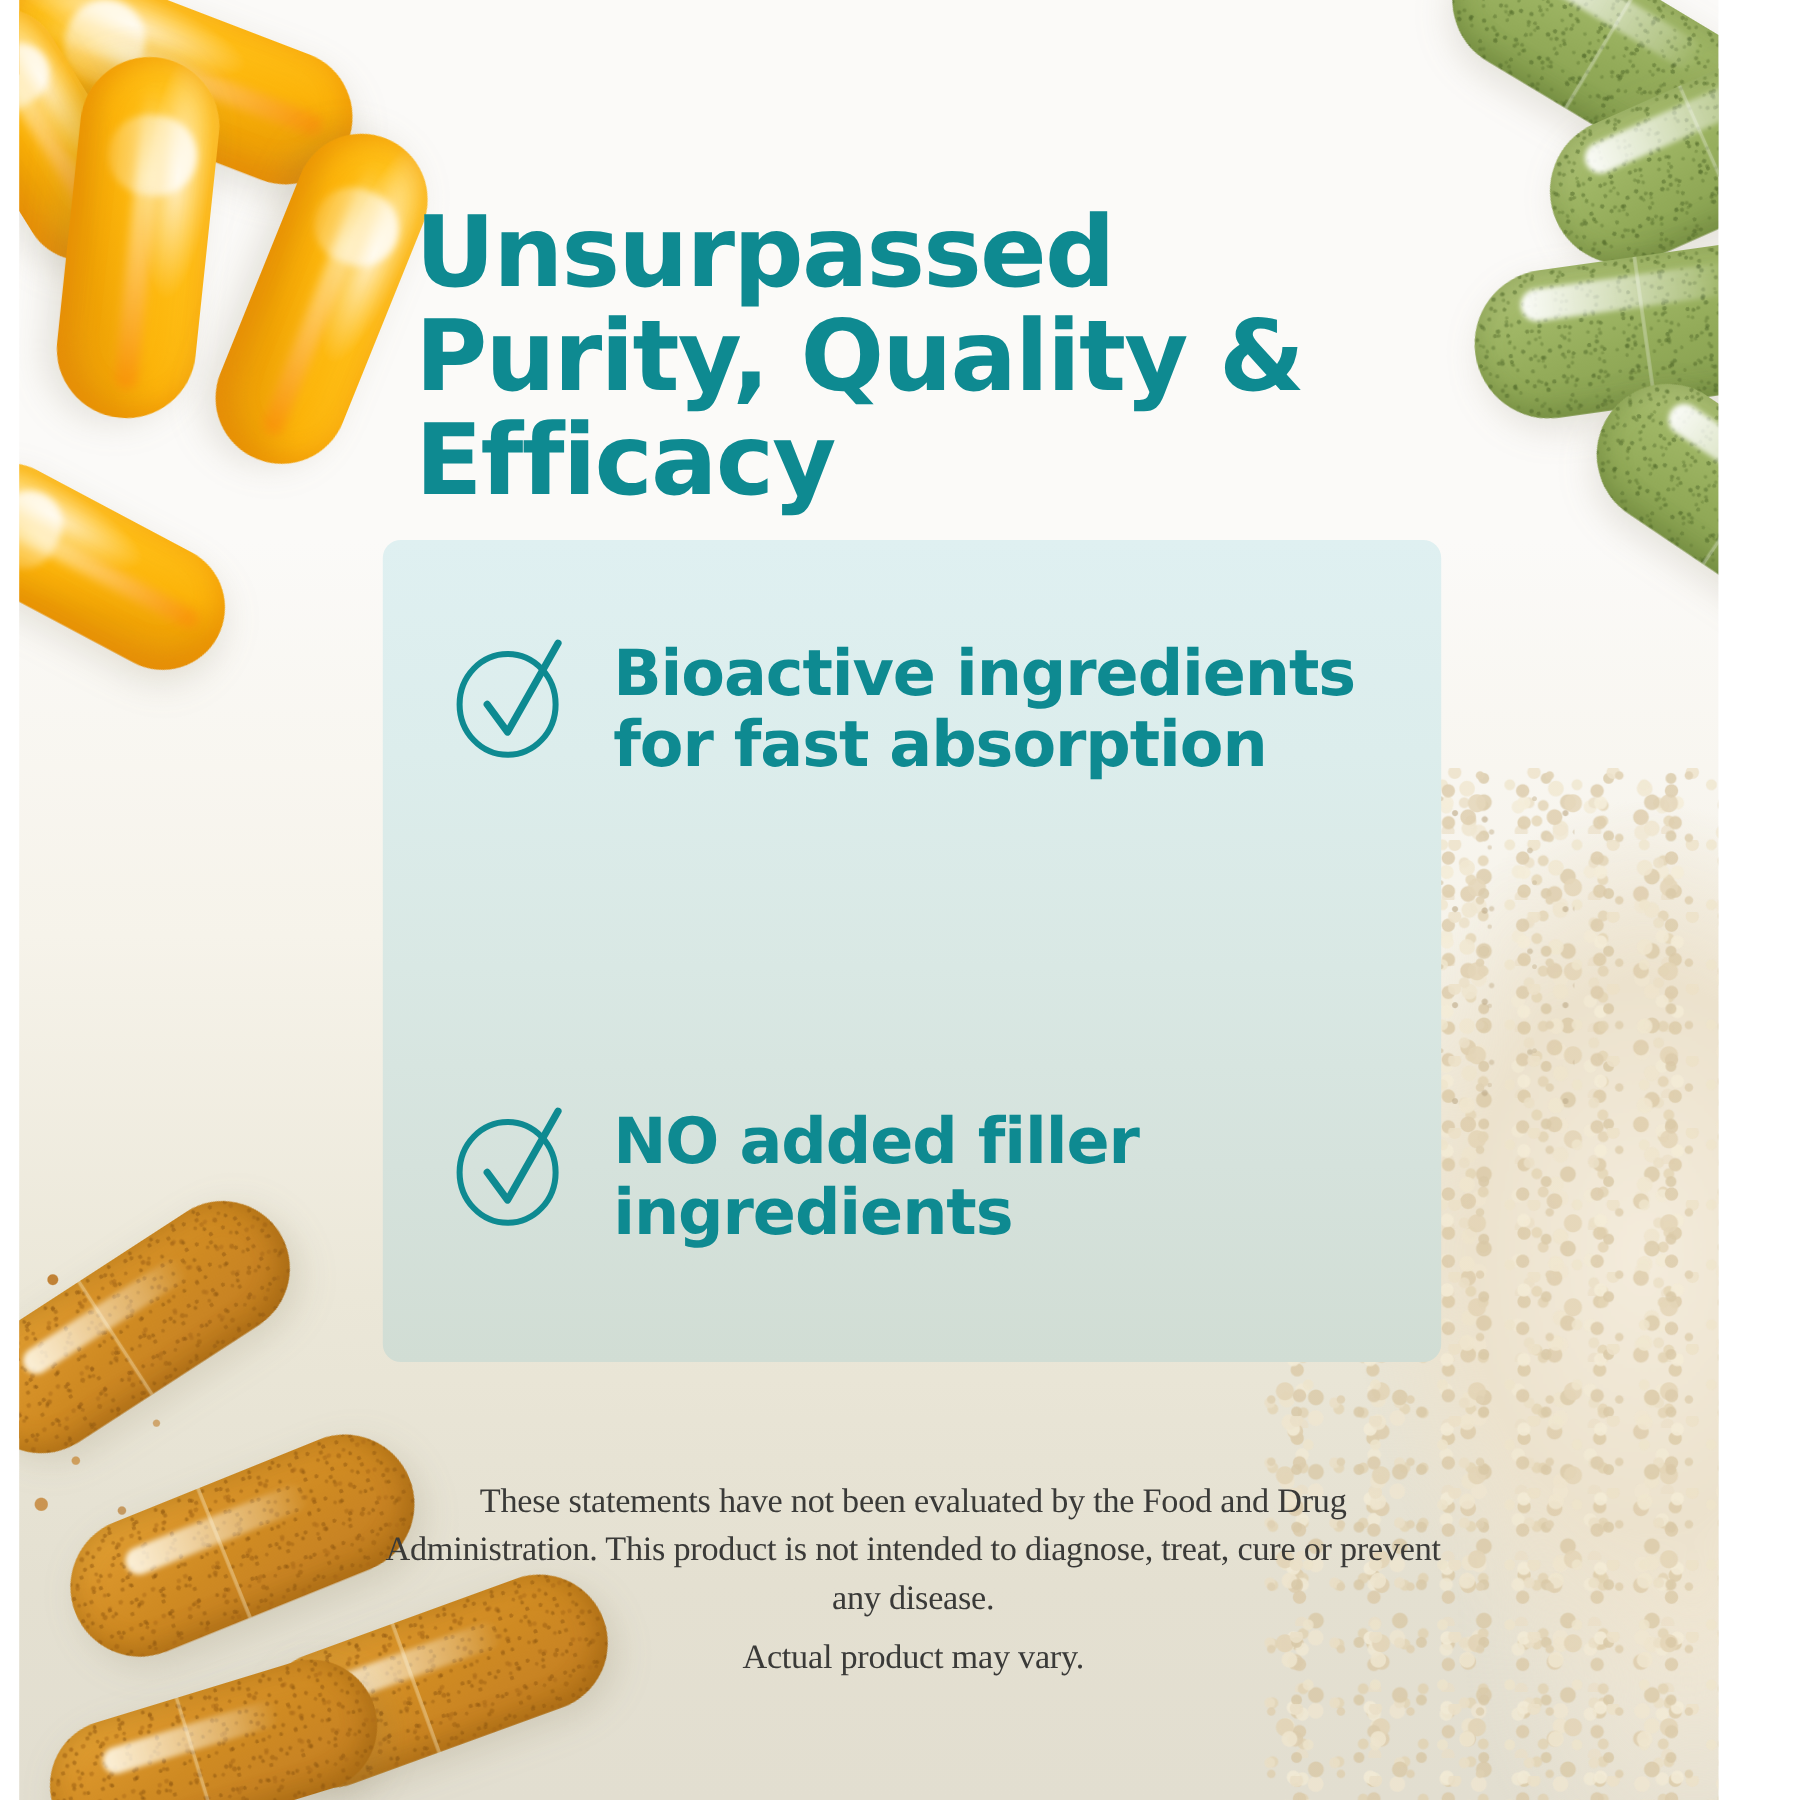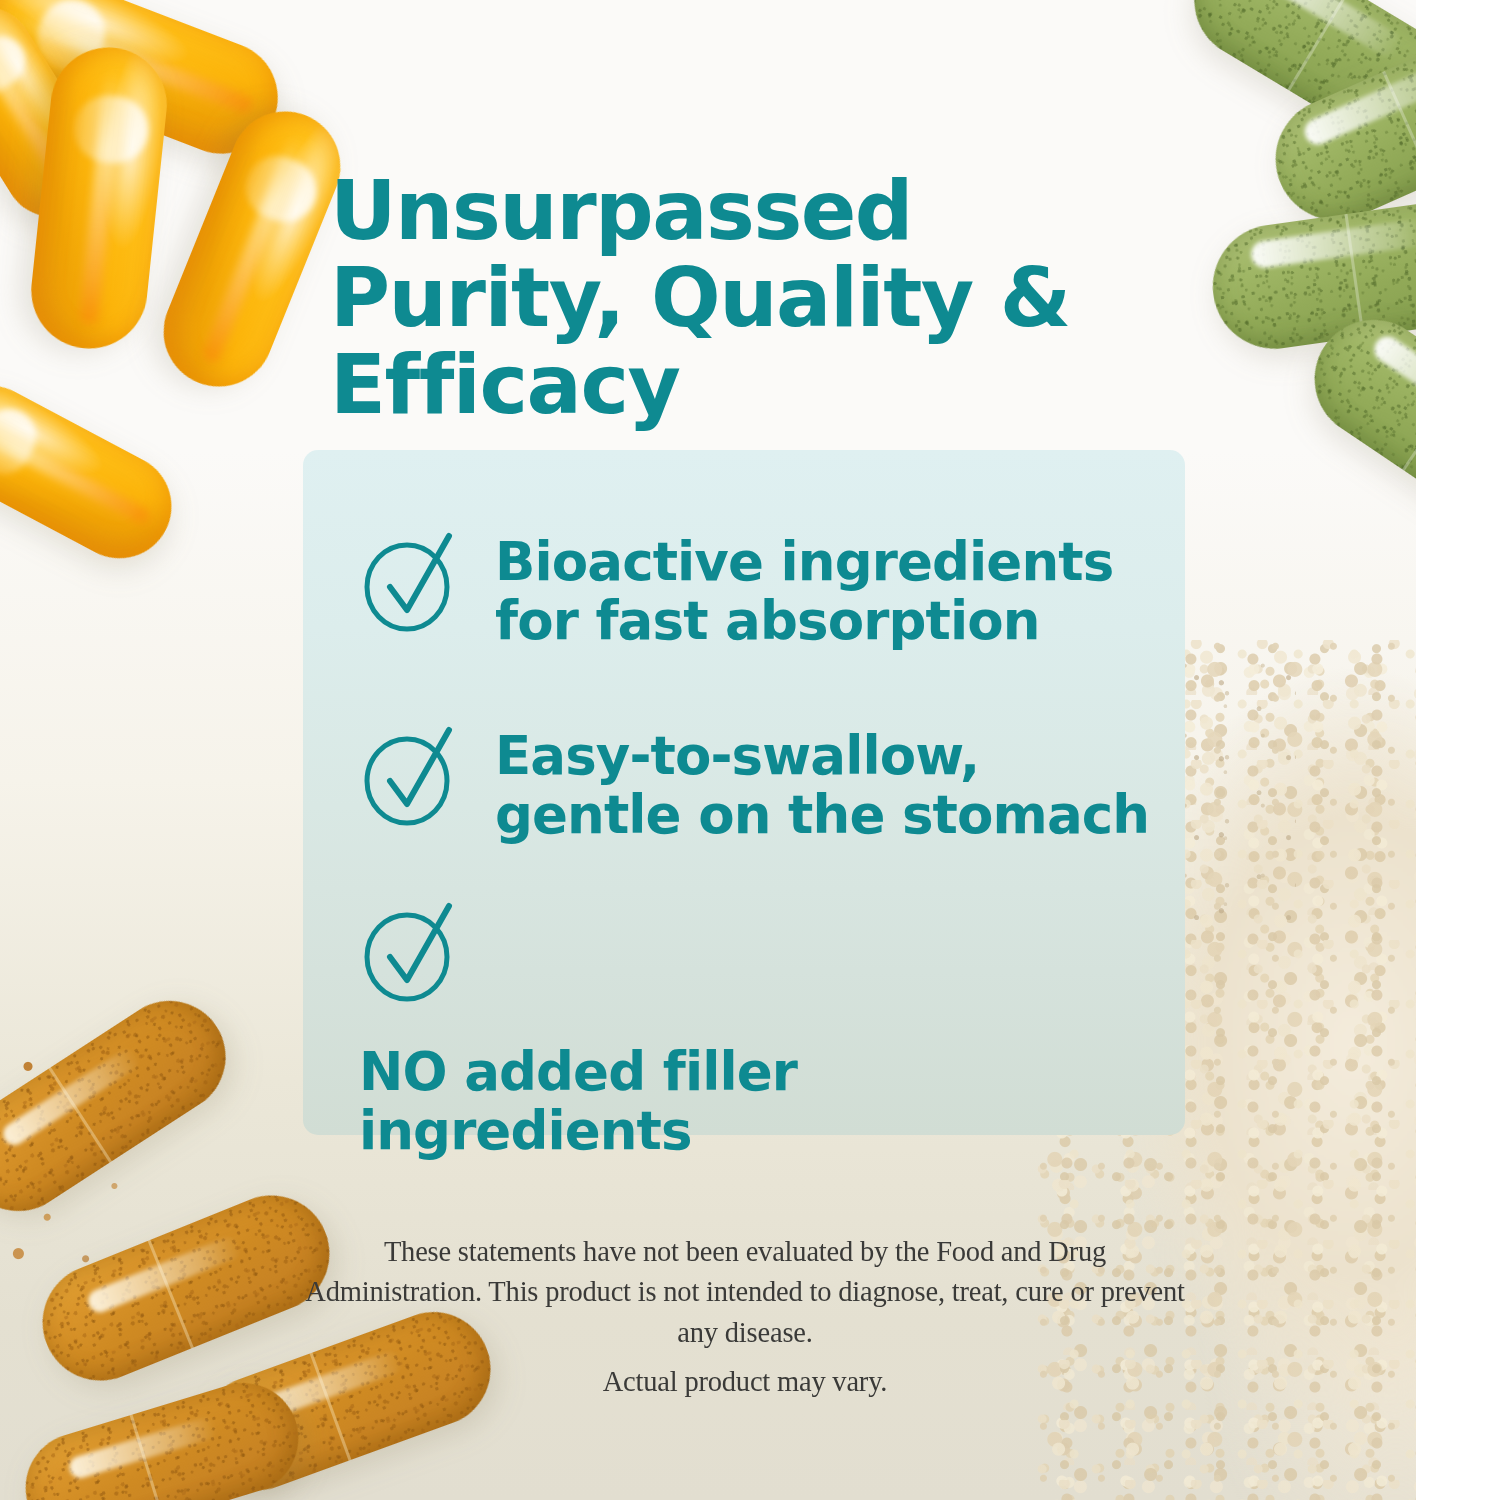--- a/index.html
+++ b/index.html
@@ -19,20 +19,21 @@
     width: 1416px;
     height: 1500px;
     background: linear-gradient(180deg,
         #fbfaf8 0%,
         #fbfaf8 30%,
         #f6f3ea 52%,
         #ebe7d8 72%,
         #e4e0d1 88%,
         #e2ded0 100%);
     overflow: hidden;
+    margin-left: 16px;
   }
 
   
   .photo-layer {
     position: absolute;
     inset: 0;
     pointer-events: none;
   }
 
   
@@ -306,21 +307,21 @@
   .benefit-item {
     position: absolute;
     left: 56px;
     display: flex;
     align-items: flex-start;
     gap: 36px;
     width: 800px;
   }
   .benefit-item.i0 { top: 78px; }
   .benefit-item.i1 { top: 272px; }
-  .benefit-item.i2 { top: 448px; flex-direction: column; }
+  .benefit-item.i2 { top: 468px; }
 
   .check-icon {
     flex: 0 0 auto;
     width: 100px;
     height: 100px;
     margin-top: 4px;
   }
   .check-icon svg { display: block; width: 100px; height: 100px; overflow: visible; }
 
   .benefit-text {
@@ -428,30 +429,20 @@
           <span class="check-icon">
             <svg viewBox="0 0 100 100" fill="none" xmlns="http://www.w3.org/2000/svg">
               <ellipse cx="48" cy="55" rx="40" ry="42" stroke="#0e8a91" stroke-width="5"></ellipse>
               <path d="M31 55 L48 78 L90 4" stroke="#0e8a91" stroke-width="6" stroke-linecap="round" stroke-linejoin="round"></path>
             </svg>
           </span>
           <span class="benefit-text">Bioactive ingredients
 for fast absorption</span>
         </li>
 
-        <li class="benefit-item i1">
-          <span class="check-icon">
-            <svg viewBox="0 0 100 100" fill="none" xmlns="http://www.w3.org/2000/svg">
-              <ellipse cx="48" cy="55" rx="40" ry="42" stroke="#0e8a91" stroke-width="5"></ellipse>
-              <path d="M31 55 L48 78 L90 4" stroke="#0e8a91" stroke-width="6" stroke-linecap="round" stroke-linejoin="round"></path>
-            </svg>
-          </span>
-          <span class="benefit-text">Easy-to-swallow,
-gentle on the stomach</span>
-        </li>
 
         <li class="benefit-item i2">
           <span class="check-icon">
             <svg viewBox="0 0 100 100" fill="none" xmlns="http://www.w3.org/2000/svg">
               <ellipse cx="48" cy="55" rx="40" ry="42" stroke="#0e8a91" stroke-width="5"></ellipse>
               <path d="M31 55 L48 78 L90 4" stroke="#0e8a91" stroke-width="6" stroke-linecap="round" stroke-linejoin="round"></path>
             </svg>
           </span>
           <span class="benefit-text">NO added filler
 ingredients</span>

